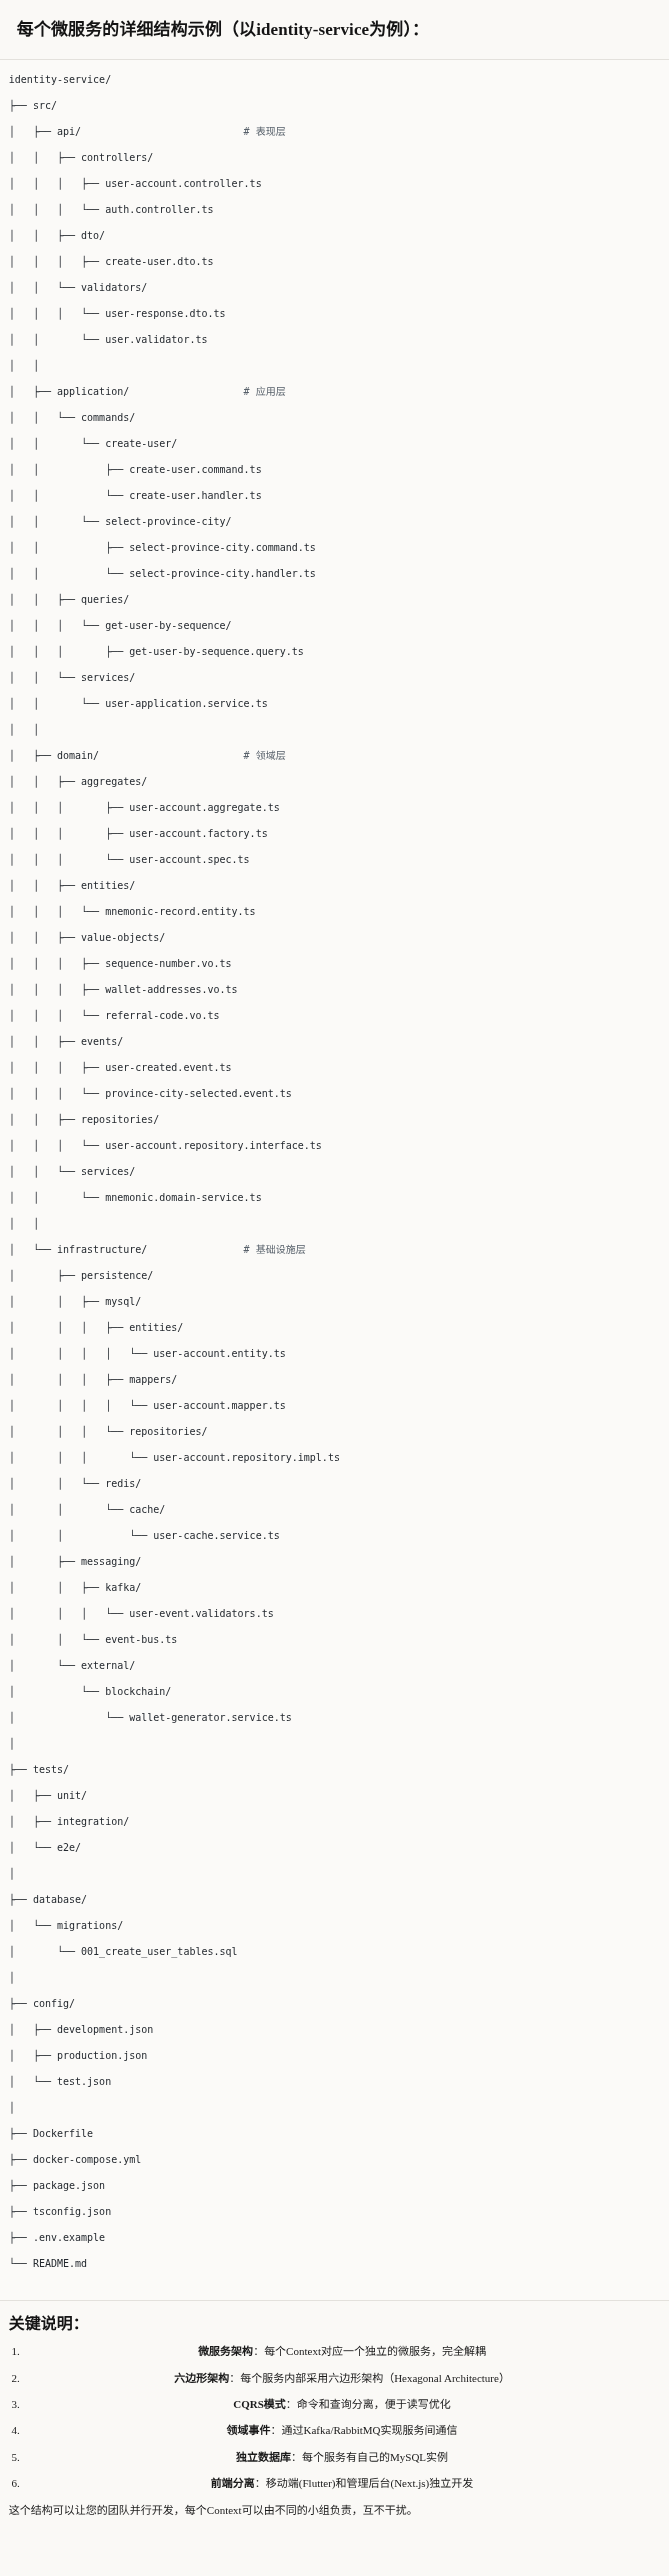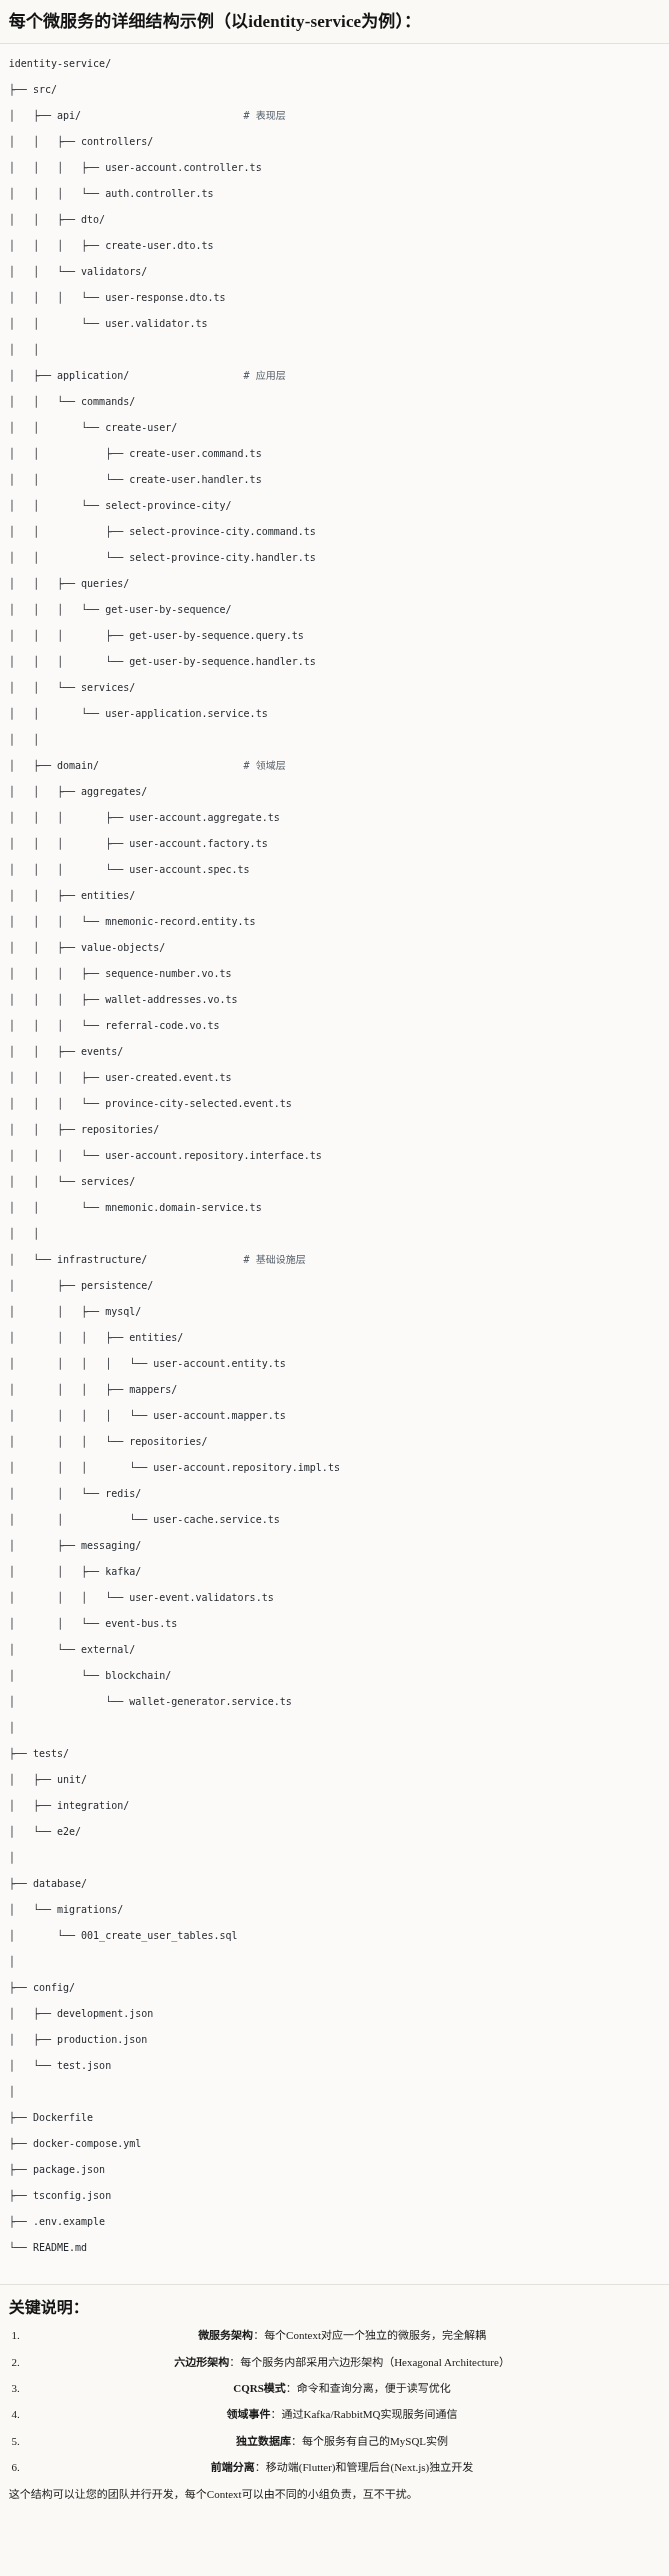--- a/index.html
+++ b/index.html
@@ -22,21 +22,21 @@
   }
 
   
   .doc-heading {
     font-family: "Liberation Serif", serif;
     font-weight: bold;
     font-size: 17px;
     line-height: 1.35;
     color: #141414;
     padding: 11.3px 8.8px 8.8px 8.8px;
-    margin: 0;
+    margin: 8px;
     letter-spacing: 0.1px;
   }
   .rule {
     height: 0.6px;
     background: #e3e1dc;
     border: 0;
     margin: 0 0 0 0;
     width: 100%;
   }
 
@@ -125,21 +125,20 @@
 <span class="row"><span>│   │   └── commands/</span></span>
 <span class="row"><span>│   │       └── create-user/</span></span>
 <span class="row"><span>│   │           ├── create-user.command.ts</span></span>
 <span class="row"><span>│   │           └── create-user.handler.ts</span></span>
 <span class="row"><span>│   │       └── select-province-city/</span></span>
 <span class="row"><span>│   │           ├── select-province-city.command.ts</span></span>
 <span class="row"><span>│   │           └── select-province-city.handler.ts</span></span>
 <span class="row"><span>│   │   ├── queries/</span></span>
 <span class="row"><span>│   │   │   └── get-user-by-sequence/</span></span>
 <span class="row"><span>│   │   │       ├── get-user-by-sequence.query.ts</span></span>
-<span class="row"><span>│   │   │       └── get-user-by-sequence.handler.ts</span></span>
 <span class="row"><span>│   │   └── services/</span></span>
 <span class="row"><span>│   │       └── user-application.service.ts</span></span>
 <span class="row"><span>│   │</span></span>
 <span class="row"><span>│   ├── domain/</span><span>                        </span><span class="cmt"># 领域层</span></span>
 <span class="row"><span>│   │   ├── aggregates/</span></span>
 <span class="row"><span>│   │   │       ├── user-account.aggregate.ts</span></span>
 <span class="row"><span>│   │   │       ├── user-account.factory.ts</span></span>
 <span class="row"><span>│   │   │       └── user-account.spec.ts</span></span>
 <span class="row"><span>│   │   ├── entities/</span></span>
 <span class="row"><span>│   │   │   └── mnemonic-record.entity.ts</span></span>
@@ -158,20 +157,21 @@
 <span class="row"><span>│   └── infrastructure/</span><span>                </span><span class="cmt"># 基础设施层</span></span>
 <span class="row"><span>│       ├── persistence/</span></span>
 <span class="row"><span>│       │   ├── mysql/</span></span>
 <span class="row"><span>│       │   │   ├── entities/</span></span>
 <span class="row"><span>│       │   │   │   └── user-account.entity.ts</span></span>
 <span class="row"><span>│       │   │   ├── mappers/</span></span>
 <span class="row"><span>│       │   │   │   └── user-account.mapper.ts</span></span>
 <span class="row"><span>│       │   │   └── repositories/</span></span>
 <span class="row"><span>│       │   │       └── user-account.repository.impl.ts</span></span>
 <span class="row"><span>│       │   └── redis/</span></span>
+<span class="row"><span>│       │       └── cache/</span></span>
 <span class="row"><span>│       │           └── user-cache.service.ts</span></span>
 <span class="row"><span>│       ├── messaging/</span></span>
 <span class="row"><span>│       │   ├── kafka/</span></span>
 <span class="row"><span>│       │   │   └── user-event.validators.ts</span></span>
 <span class="row"><span>│       │   └── event-bus.ts</span></span>
 <span class="row"><span>│       └── external/</span></span>
 <span class="row"><span>│           └── blockchain/</span></span>
 <span class="row"><span>│               └── wallet-generator.service.ts</span></span>
 <span class="row"><span>│</span></span>
 <span class="row"><span>├── tests/</span></span>

